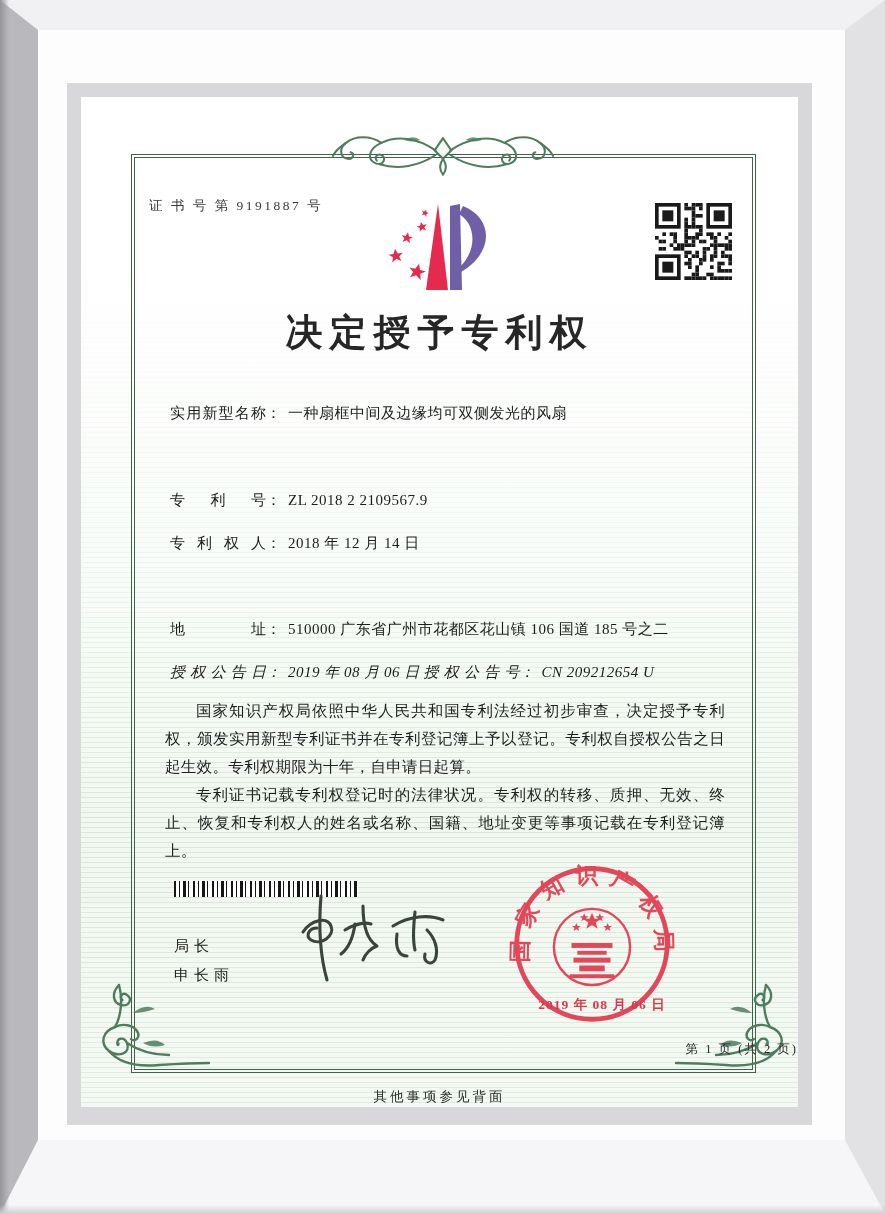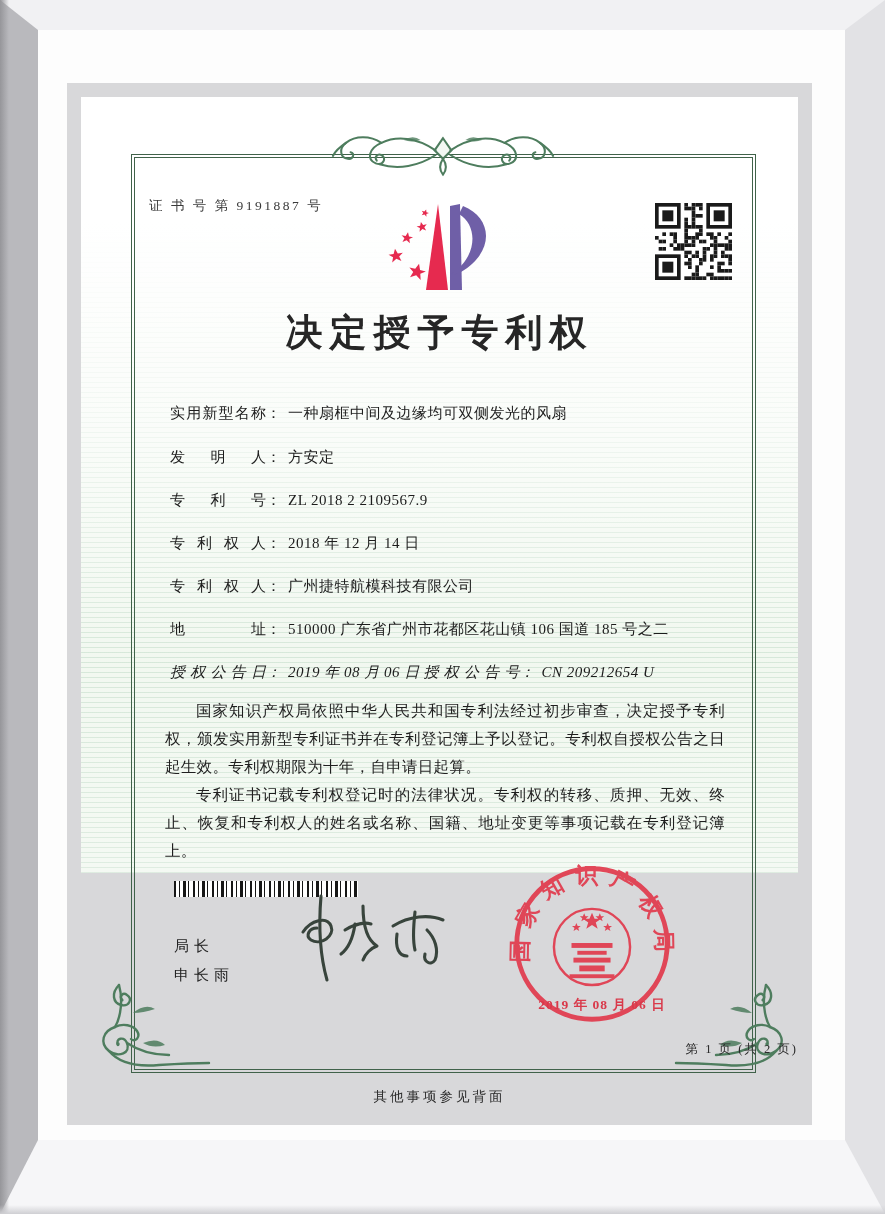--- a/index.html
+++ b/index.html
@@ -15,21 +15,21 @@
     border-top:30px solid #f1f1f3;
     border-right:40px solid #e2e2e5;
     border-bottom:74px solid #f6f6f8;
   }
   .edge-left{position:absolute;left:0;top:0;bottom:0;width:9px;background:linear-gradient(to right,#96969a,rgba(150,150,154,0));}
   .edge-bottom{position:absolute;left:0;right:0;bottom:0;height:9px;background:linear-gradient(to top,#cfcfd3,rgba(207,207,211,0));}
   .face{position:absolute;left:38px;top:30px;right:40px;bottom:74px;background:#fdfdfd;}
   .opening{position:absolute;left:67px;top:83px;width:745px;height:1042px;background:#d8d8da;}
   
   .paper{
-    position:absolute;left:81px;top:97px;width:717px;height:776px;
+    position:absolute;left:81px;top:97px;width:717px;height:1010px;
     background-color:#eef6ec;
     background-image:
       linear-gradient(to bottom,#ffffff 0,#ffffff 16%,rgba(255,255,255,.72) 42%,rgba(255,255,255,.22) 72%,rgba(255,255,255,.38) 100%),
       repeating-linear-gradient(to bottom,rgba(122,178,140,.30) 0 1px,rgba(255,255,255,0) 1px 5px);
   }
   .paper *{position:absolute;}
   .gborder{left:50px;top:57px;width:623px;height:917px;border:1px solid #40624a;}
   .gborder::before{content:"";position:absolute;inset:2px;border:1px solid #40624a;}
   .orn{pointer-events:none;}
   .orn-top{left:250px;top:33px;width:224px;height:50px;}
@@ -272,31 +272,25 @@
       <rect x="0" y="51.33333333333333" width="25.666666666666664" height="25.666666666666664" fill="#1a1a1a"></rect>
       <rect x="3.6666666666666665" y="55" width="18.333333333333332" height="18.333333333333332" fill="#fff"></rect>
       <rect x="7.333333333333333" y="58.666666666666664" width="11" height="11" fill="#1a1a1a"></rect>
     </svg>
 
   <div class="title">决定授予专利权</div>
 
   <div class="frow r1">
     <span class="flabel">实用新型名称</span><span>：</span><span class="fvalue">一种扇框中间及边缘均可双侧发光的风扇</span>
   </div>
-  <div class="frow r2">
-    <span class="flabel">发明人</span><span>：</span><span class="fvalue">方安定</span>
-  </div>
   <div class="frow r3">
     <span class="flabel">专利号</span><span>：</span><span class="fvalue">ZL 2018 2 2109567.9</span>
   </div>
   <div class="frow r4">
     <span class="flabel">专利权人</span><span>：</span><span class="fvalue">2018 年 12 月 14 日</span>
-  </div>
-  <div class="frow r5">
-    <span class="flabel">专利权人</span><span>：</span><span class="fvalue">广州捷特航模科技有限公司</span>
   </div>
   <div class="frow r6">
     <span class="flabel">地址</span><span>：</span><span class="fvalue">510000 广东省广州市花都区花山镇 106 国道 185 号之二</span>
   </div>
   <div class="frow r7">
     <span class="flabel">授权公告日</span><span>：</span><span class="fvalue">2019 年 08 月 06 日</span>
     <span class="gpair2"><span class="flabel">授权公告号</span><span>：</span><span class="fvalue">CN 209212654 U</span></span>
   </div>
 
   <div class="paras">

